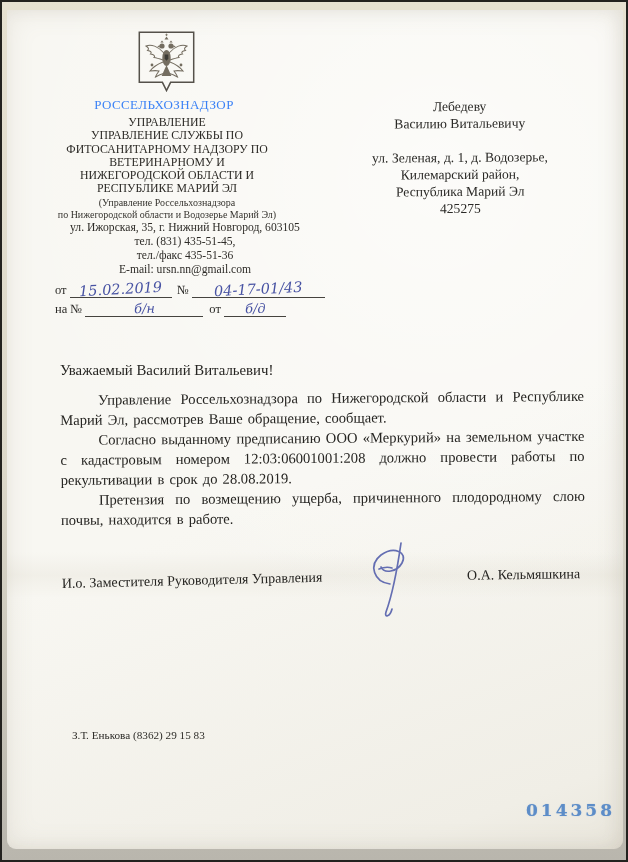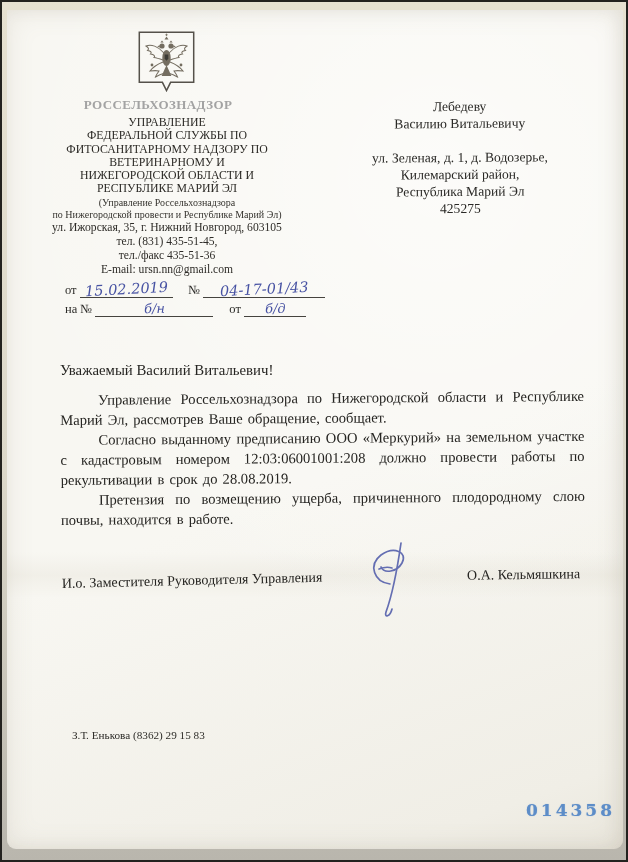--- a/index.html
+++ b/index.html
@@ -27,40 +27,40 @@
     position:absolute; left:7px; right:5px; height:46px; top:552px;
     background:linear-gradient(180deg, rgba(190,182,160,0) 0%, rgba(190,182,160,0.12) 50%, rgba(190,182,160,0) 100%);
     pointer-events:none;
   }
 
   .abs { position:absolute; }
 
   
   .emblem { left:138px; top:31px; width:57px; height:62px; }
   .agency {
-    left:8px; top:97px; width:300px; text-align:center;
-    font-weight:bold; font-size:13px; letter-spacing:0.4px; color:#a3a3a3;
+    left:14px; top:97px; width:300px; text-align:center;
+    font-weight:normal; font-size:13px; letter-spacing:0.4px; color:#3b82f6;
   }
   .dept {
     left:17px; top:116px; width:300px; text-align:center;
     font-weight:normal; font-size:11.8px; line-height:13.3px; color:#2c2a26;
   }
   .paren {
     left:17px; top:197px; width:300px; text-align:center;
     font-size:10px; line-height:11.8px; color:#35332e;
   }
   .contacts {
-    left:17px; top:221px; width:300px; text-align:center;
+    left:35px; top:221px; width:300px; text-align:center;
     font-size:11.6px; line-height:14px; color:#2e2c28;
   }
 
   
   .refs { left:55px; top:281px; width:270px; font-size:12.5px; color:#2b2a27; }
   .ref-row { display:flex; align-items:flex-end; height:17px; margin-bottom:2px; }
-  .ref-label { padding-right:3px;margin-left:10px; }
+  .ref-label { padding-right:3px; }
   .ref-slot { border-bottom:1.1px solid #45433e; text-align:center; position:relative; }
   .slot-a { width:106px; } .slot-b { width:138px; } .slot-c { width:118px; } .slot-d { width:62px; }
   .hand {
     display:inline-block; color:#4853a3; font-style:italic;
     font-family:"DejaVu Serif", serif; font-size:14.5px;
     transform:rotate(-3deg) translateY(1px); white-space:nowrap;
   }
   .hand.small { font-size:13px; transform:rotate(-2deg) translateY(1px); }
 
   
@@ -126,29 +126,29 @@
       <circle cx="43" cy="34" r="1.4"></circle>
     </g>
     <path d="M26.7,23.5 h3.6 v4.2 l-1.8,2 l-1.8,-2 Z" fill="#3c3a35"></path>
     <path d="M28.5,2.6 v2.4 M27.3,3.8 h2.4" stroke="#746d60" stroke-width="0.8"></path>
   </svg>
 </div>
 
 <div class="abs agency">РОССЕЛЬХОЗНАДЗОР</div>
 <div class="abs dept">
   <div>УПРАВЛЕНИЕ</div>
-  <div>ФЕДЕРАЛЬНОЙ СЛУЖБЫ ПО</div>
+  <div>УПРАВЛЕНИЕ СЛУЖБЫ ПО</div>
   <div>ФИТОСАНИТАРНОМУ НАДЗОРУ ПО</div>
   <div>ВЕТЕРИНАРНОМУ И</div>
   <div>НИЖЕГОРОДСКОЙ ОБЛАСТИ И</div>
   <div>РЕСПУБЛИКЕ МАРИЙ ЭЛ</div>
 </div>
 <div class="abs paren">
   <div>(Управление Россельхознадзора</div>
-  <div>по Нижегородской провести и Республике Марий Эл)</div>
+  <div>по Нижегородской области и Водозерье Марий Эл)</div>
 </div>
 <div class="abs contacts">
   <div>ул. Ижорская, 35, г. Нижний Новгород, 603105</div>
   <div>тел. (831) 435-51-45,</div>
   <div>тел./факс 435-51-36</div>
   <div>E-mail: ursn.nn@gmail.com</div>
 </div>
 
 <div class="abs refs">
   <div class="ref-row">

